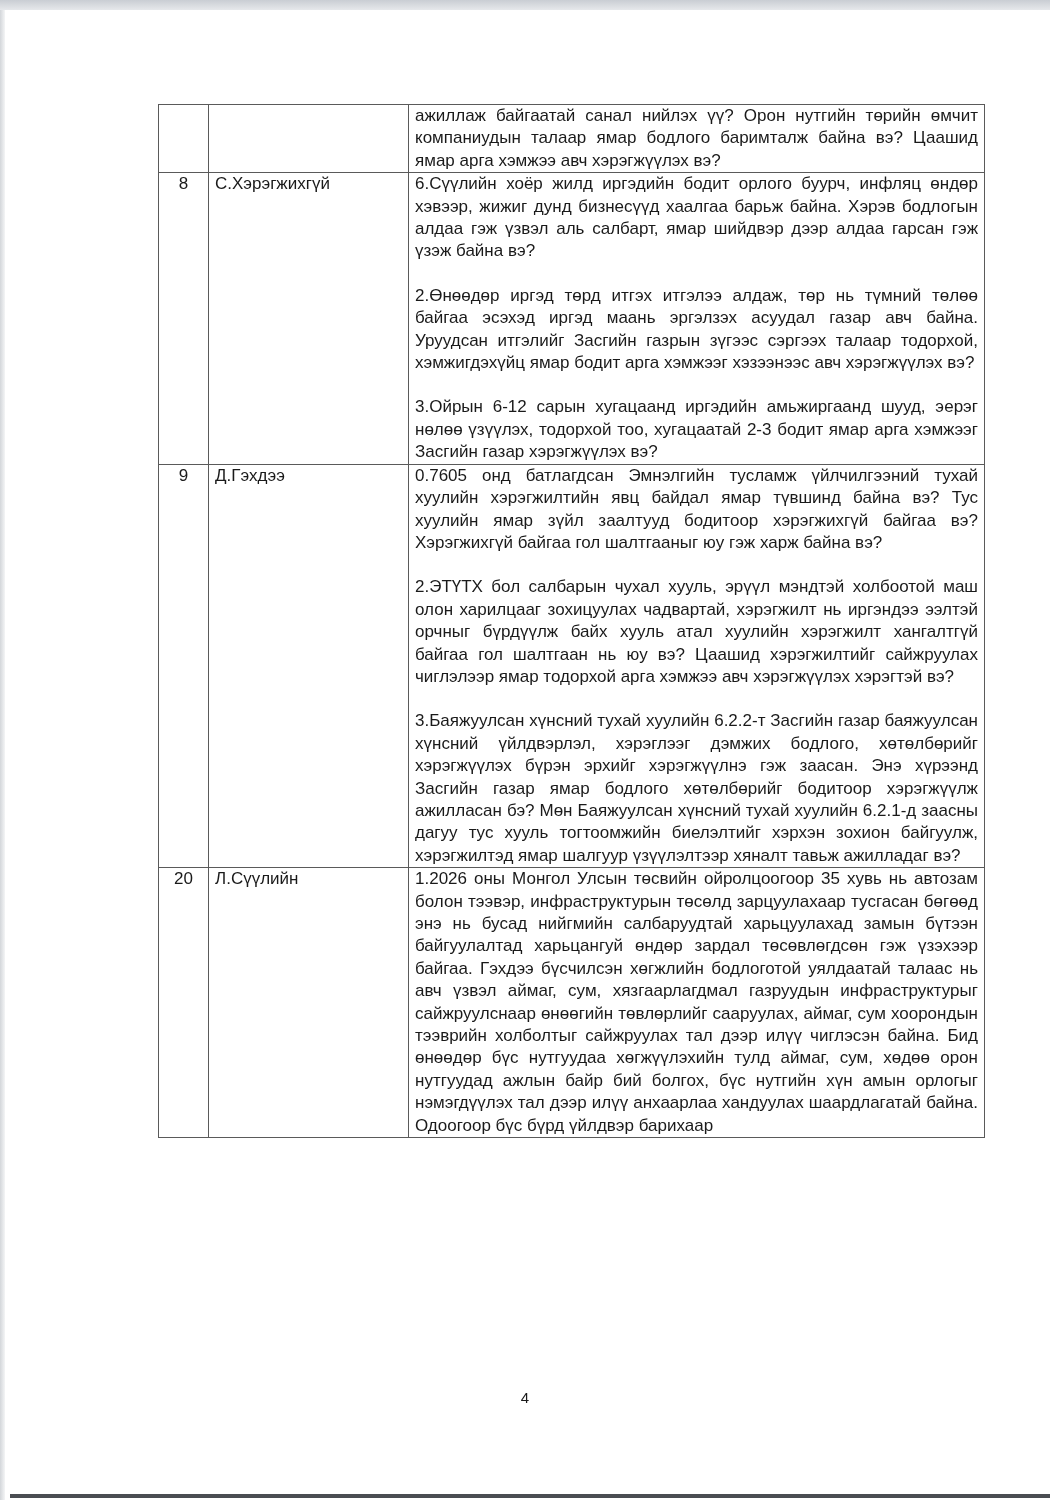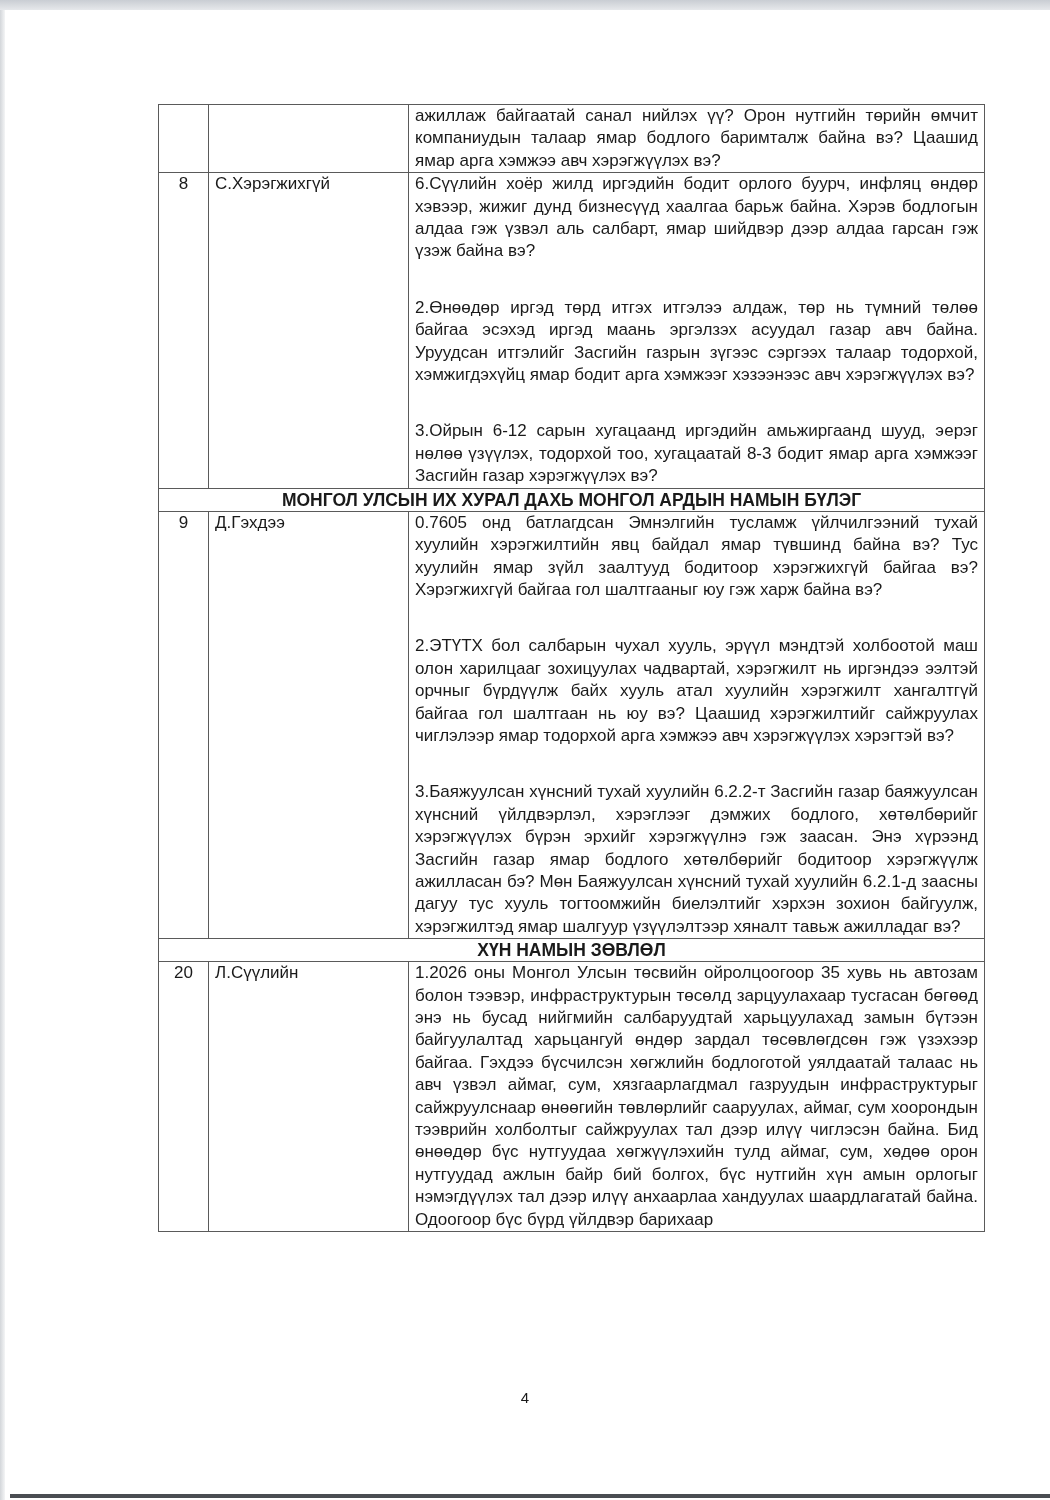--- a/index.html
+++ b/index.html
@@ -35,21 +35,21 @@
     padding: 0 6px;
   }
   td.num { width: 38px; text-align: center; padding: 0; }
   td.name { width: 186px; padding-left: 8px; }
   td.q { text-align: justify; padding: 0 5px 0 8px; }
   td.section {
     text-align: center; font-weight: bold; font-size: 17.5px;
     padding: 0; height: 22px; line-height: 22px;
   }
   .para { margin: 0; }
-  .para + .para { margin-top: 34px; }
+  .para + .para { margin-top: 22px; }
   .page-number {
     position: absolute; left: 0; width: 1050px; top: 1389px;
     text-align: center; font-size: 15px;
   }
 </style>
 </head>
 <body>
 
 <div class="scan-top"></div>
 <div class="scan-left"></div>
@@ -69,41 +69,35 @@
         <p class="para">ажиллаж байгаатай санал нийлэх үү? Орон нутгийн төрийн өмчит компаниудын талаар ямар бодлого баримталж байна вэ? Цаашид ямар арга хэмжээ авч хэрэгжүүлэх вэ?</p>
       </td>
     </tr>
 
     <tr>
       <td class="num">8</td>
       <td class="name">С.Хэрэгжихгүй</td>
       <td class="q">
         <p class="para">6.Сүүлийн хоёр жилд иргэдийн бодит орлого буурч, инфляц өндөр хэвээр, жижиг дунд бизнесүүд хаалгаа барьж байна. Хэрэв бодлогын алдаа гэж үзвэл аль салбарт, ямар шийдвэр дээр алдаа гарсан гэж үзэж байна вэ?</p>
         <p class="para">2.Өнөөдөр иргэд төрд итгэх итгэлээ алдаж, төр нь түмний төлөө байгаа эсэхэд иргэд маань эргэлзэх асуудал газар авч байна. Уруудсан итгэлийг Засгийн газрын зүгээс сэргээх талаар тодорхой, хэмжигдэхүйц ямар бодит арга хэмжээг хэзээнээс авч хэрэгжүүлэх вэ?</p>
-        <p class="para">3.Ойрын 6-12 сарын хугацаанд иргэдийн амьжиргаанд шууд, эерэг нөлөө үзүүлэх, тодорхой тоо, хугацаатай 8-3 бодит ямар арга хэмжээг Засгийн газар хэрэгжүүлэх вэ?</p>
+        <p class="para">3.Ойрын 6-12 сарын хугацаанд иргэдийн амьжиргаанд шууд, эерэг нөлөө үзүүлэх, тодорхой тоо, хугацаатай 2-3 бодит ямар арга хэмжээг Засгийн газар хэрэгжүүлэх вэ?</p>
       </td>
     </tr>
 
-    <tr>
-      <td class="section" colspan="3">МОНГОЛ УЛСЫН ИХ ХУРАЛ ДАХЬ МОНГОЛ АРДЫН НАМЫН БҮЛЭГ</td>
-    </tr>
 
     <tr>
       <td class="num">9</td>
       <td class="name">Д.Гэхдээ</td>
       <td class="q">
         <p class="para">0.7605 онд батлагдсан Эмнэлгийн тусламж үйлчилгээний тухай хуулийн хэрэгжилтийн явц байдал ямар түвшинд байна вэ? Тус хуулийн ямар зүйл заалтууд бодитоор хэрэгжихгүй байгаа вэ? Хэрэгжихгүй байгаа гол шалтгааныг юу гэж харж байна вэ?</p>
         <p class="para">2.ЭТҮТХ бол салбарын чухал хууль, эрүүл мэндтэй холбоотой маш олон харилцааг зохицуулах чадвартай, хэрэгжилт нь иргэндээ ээлтэй орчныг бүрдүүлж байх хууль атал хуулийн хэрэгжилт хангалтгүй байгаа гол шалтгаан нь юу вэ? Цаашид хэрэгжилтийг сайжруулах чиглэлээр ямар тодорхой арга хэмжээ авч хэрэгжүүлэх хэрэгтэй вэ?</p>
         <p class="para">3.Баяжуулсан хүнсний тухай хуулийн 6.2.2-т Засгийн газар баяжуулсан хүнсний үйлдвэрлэл, хэрэглээг дэмжих бодлого, хөтөлбөрийг хэрэгжүүлэх бүрэн эрхийг хэрэгжүүлнэ гэж заасан. Энэ хүрээнд Засгийн газар ямар бодлого хөтөлбөрийг бодитоор хэрэгжүүлж ажилласан бэ? Мөн Баяжуулсан хүнсний тухай хуулийн 6.2.1-д заасны дагуу тус хууль тогтоомжийн биелэлтийг хэрхэн зохион байгуулж, хэрэгжилтэд ямар шалгуур үзүүлэлтээр хяналт тавьж ажилладаг вэ?</p>
       </td>
     </tr>
 
-    <tr>
-      <td class="section" colspan="3">ХҮН НАМЫН ЗӨВЛӨЛ</td>
-    </tr>
 
     <tr>
       <td class="num">20</td>
       <td class="name">Л.Сүүлийн</td>
       <td class="q">
         <p class="para">1.2026 оны Монгол Улсын төсвийн ойролцоогоор 35 хувь нь автозам болон тээвэр, инфраструктурын төсөлд зарцуулахаар тусгасан бөгөөд энэ нь бусад нийгмийн салбаруудтай харьцуулахад замын бүтээн байгуулалтад харьцангуй өндөр зардал төсөвлөгдсөн гэж үзэхээр байгаа. Гэхдээ бүсчилсэн хөгжлийн бодлоготой уялдаатай талаас нь авч үзвэл аймаг, сум, хязгаарлагдмал газруудын инфраструктурыг сайжруулснаар өнөөгийн төвлөрлийг сааруулах, аймаг, сум хоорондын тээврийн холболтыг сайжруулах тал дээр илүү чиглэсэн байна. Бид өнөөдөр бүс нутгуудаа хөгжүүлэхийн тулд аймаг, сум, хөдөө орон нутгуудад ажлын байр бий болгох, бүс нутгийн хүн амын орлогыг нэмэгдүүлэх тал дээр илүү анхаарлаа хандуулах шаардлагатай байна. Одоогоор бүс бүрд үйлдвэр барихаар</p>
       </td>
     </tr>
   </tbody>
 </table>

